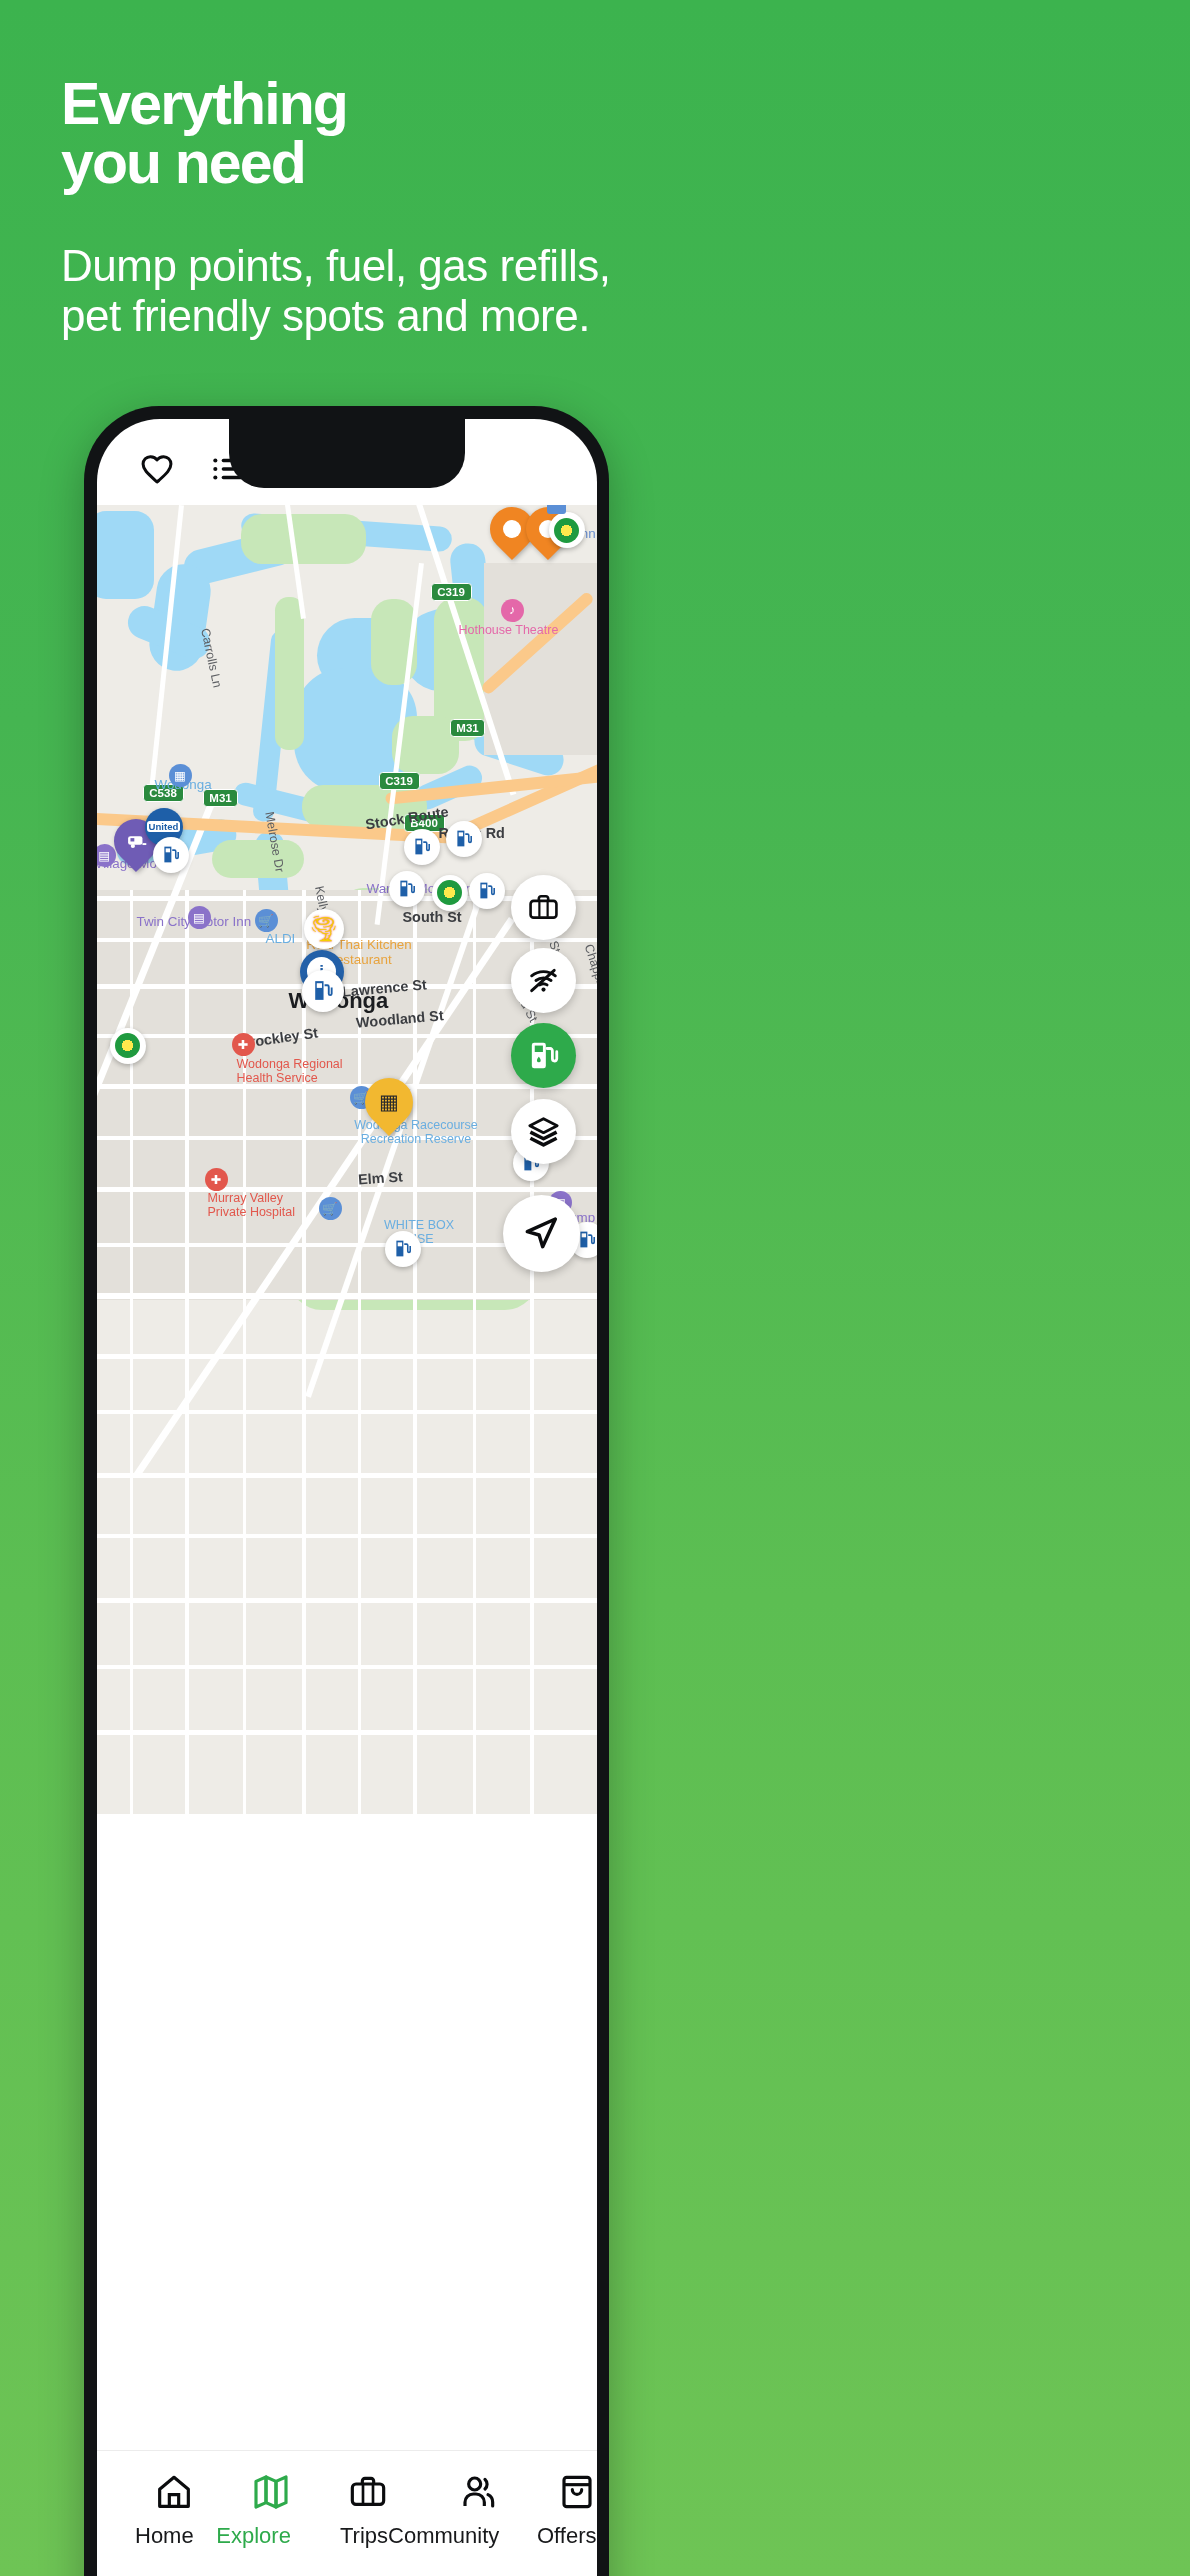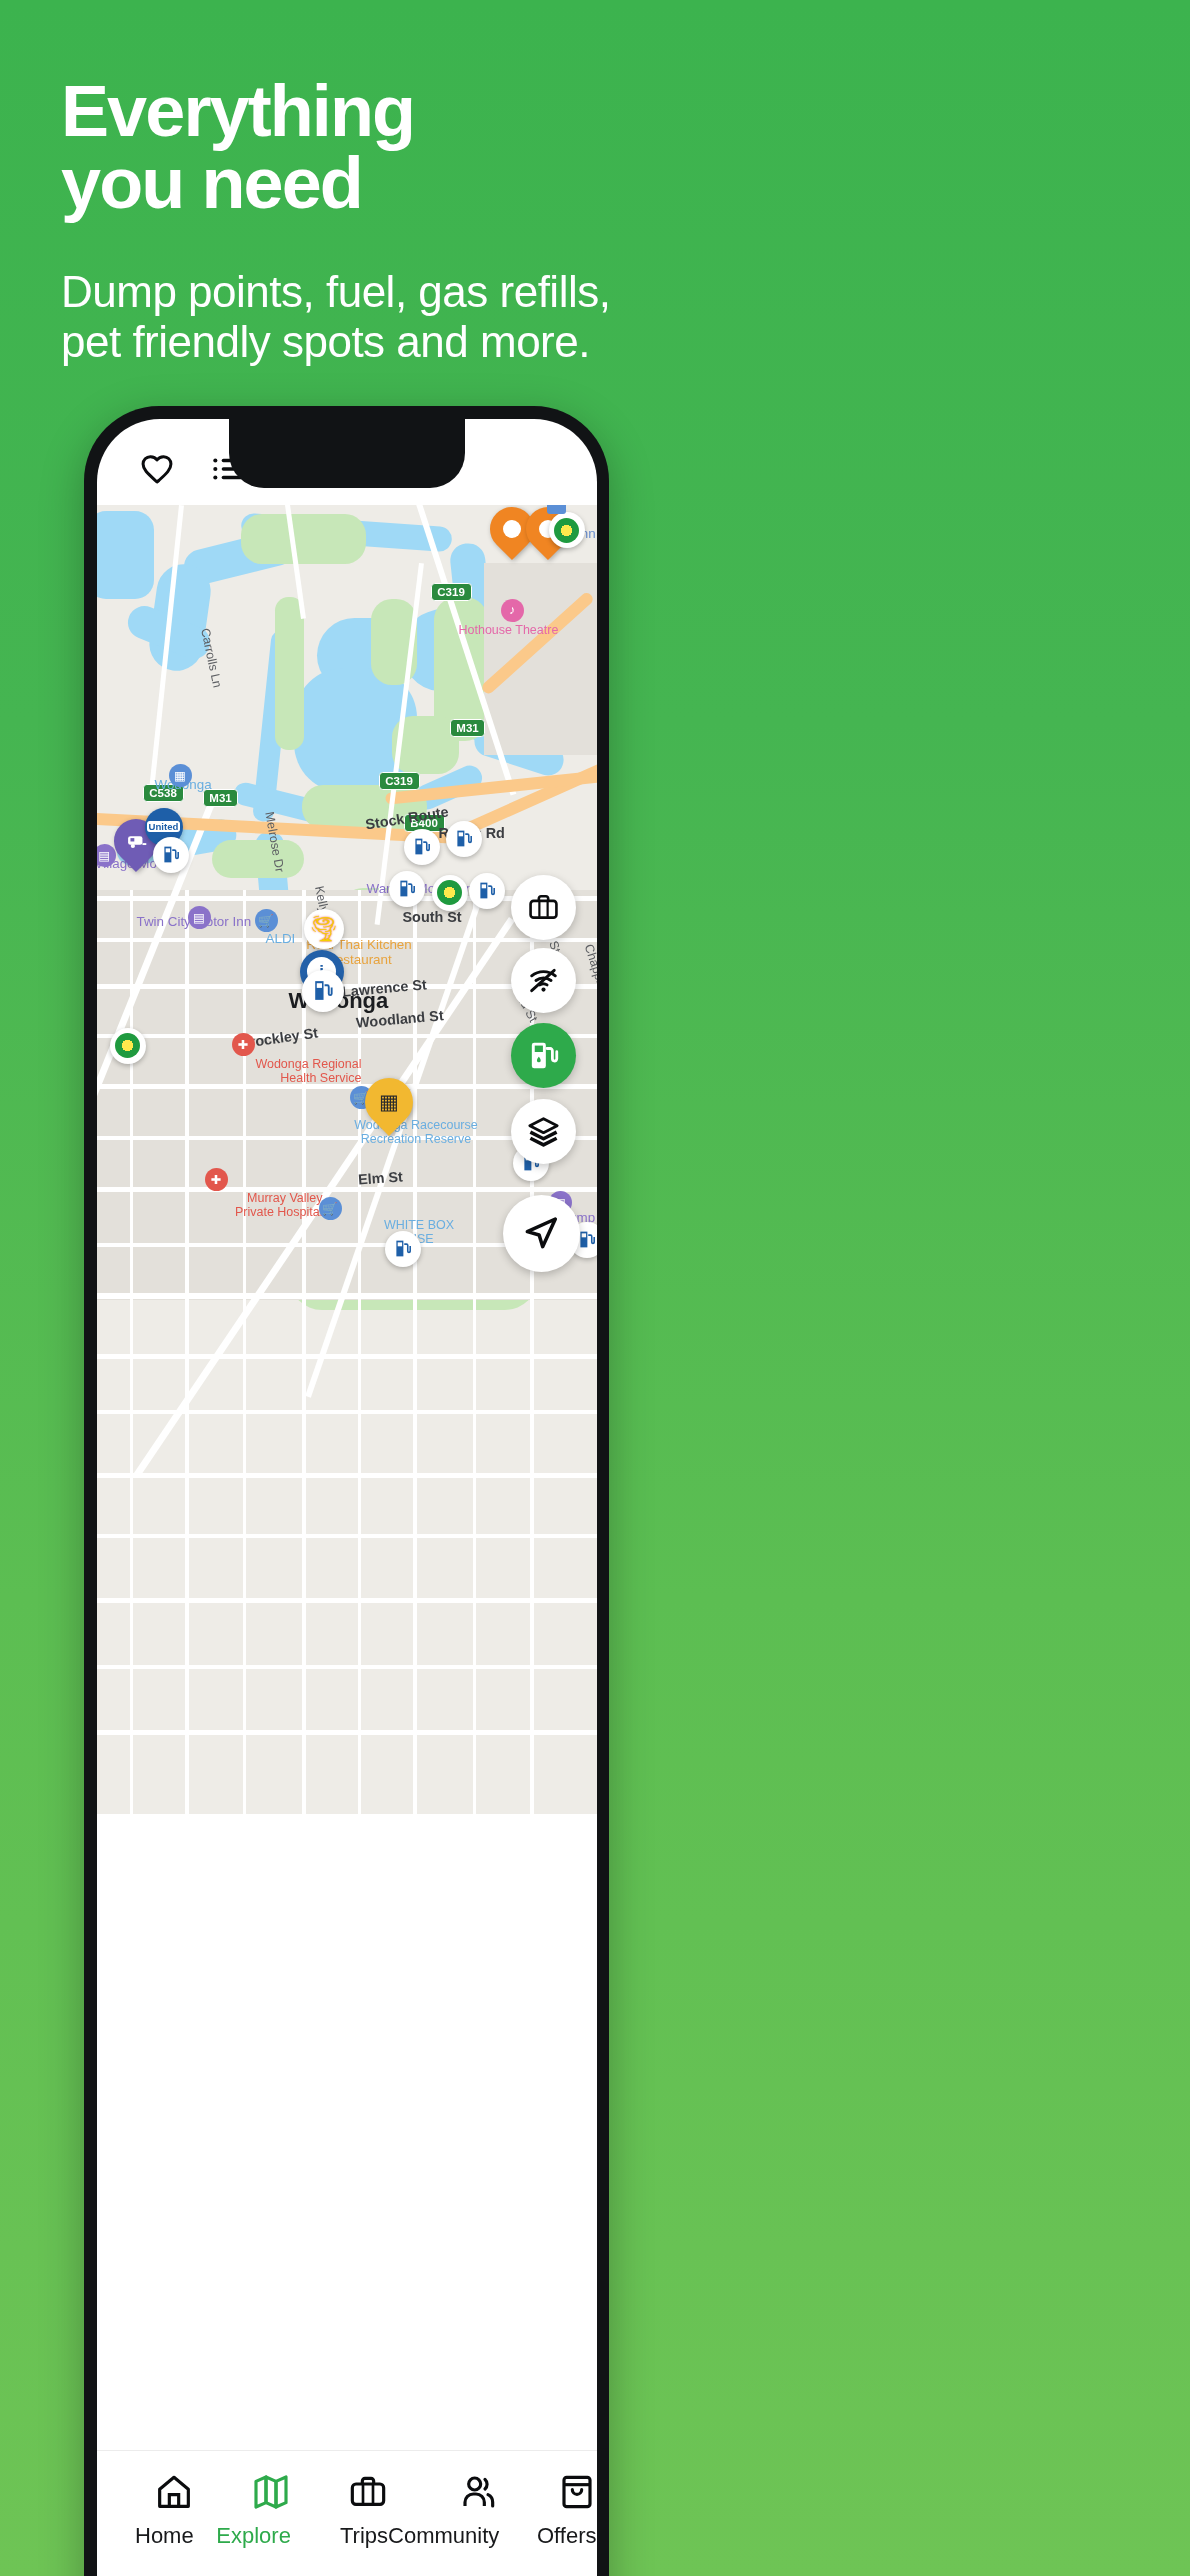--- a/index.html
+++ b/index.html
@@ -6,21 +6,21 @@
   html,body { width:1190px; height:2576px; overflow:hidden; }
   body {
     font-family:"Liberation Sans", sans-serif;
     background:linear-gradient(180deg,#3cb34e 0%,#45b551 28%,#5cbe52 62%,#6ec455 100%);
     position:relative;
   }
 
   
   #hero { position:absolute; left:0; top:0; width:1190px; padding:58px 61px 0 61px; }
   #hero-title {
-    color:#ffffff; font-size:72px; font-weight:bold; line-height:1.0;
+    color:#ffffff; font-size:59px; font-weight:bold; line-height:1.0;
     letter-spacing:-1.9px; white-space:pre-line; padding-top:17px;
   }
   #hero-sub {
     color:#ffffff; font-size:44px; line-height:1.13; margin-top:48px;
     white-space:pre-line; letter-spacing:-0.5px;
   }
 
   
   #phone {
     position:absolute; left:84px; top:406px; width:525px; height:2204px;
@@ -82,21 +82,21 @@
     background:#eeece7;
   }
   .water { position:absolute; background:#9fd9f6; }
   .park  { position:absolute; background:#c7e7b8; }
   .blk   { position:absolute; background:#e3e0da; }
   .road  { position:absolute; background:#ffffff; }
   .hwy   { position:absolute; background:#fbc98a; }
   .lbl   { position:absolute; font-size:12.5px; color:#5d5f63; white-space:nowrap; }
   .lbl.dark { color:#3c3e42; font-weight:bold; }
   .lbl.purple { color:#8a72c9; }
-  .lbl.red { color:#e2574c; text-align:right; }
+  .lbl.red { color:#e2574c; text-align:left; }
   .lbl.blue { color:#6aaee0; text-align:center; }
   .lbl.pink { color:#e468a9; }
   .lbl.city { color:#1b1d20; font-size:22px; font-weight:bold; }
   .shield {
     position:absolute; background:#2a8a3e; color:#fff; font-size:11.5px; font-weight:bold;
     border-radius:3.8px; padding:1.9px 5.8px; border:1.4px solid #fff;
   }
 
   .pin-circ {
     position:absolute; width:36px; height:36px; border-radius:50%;

